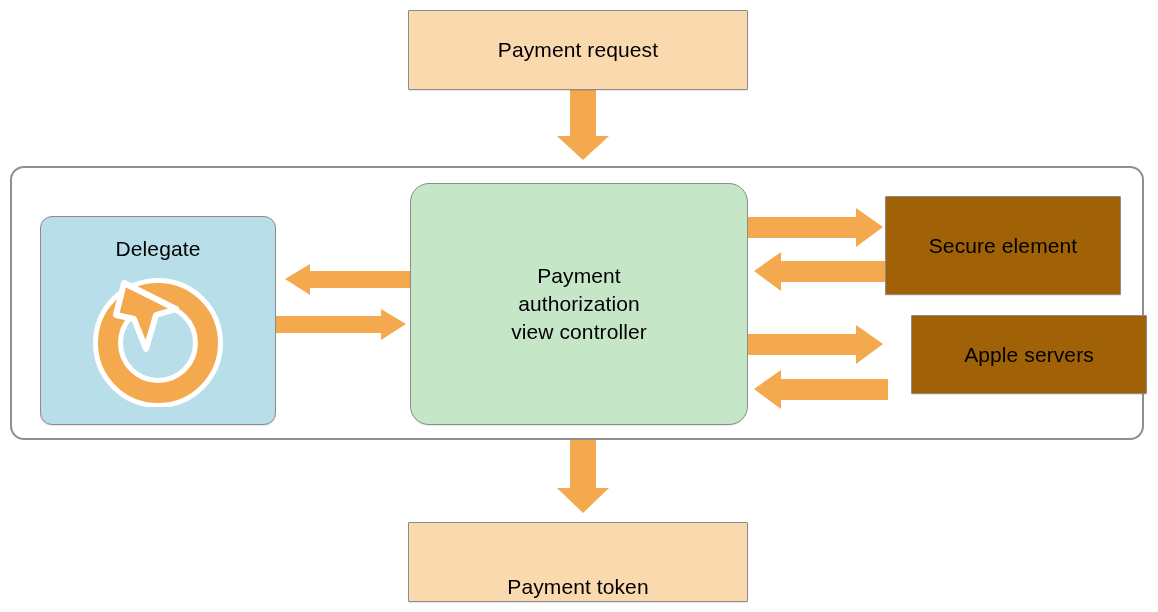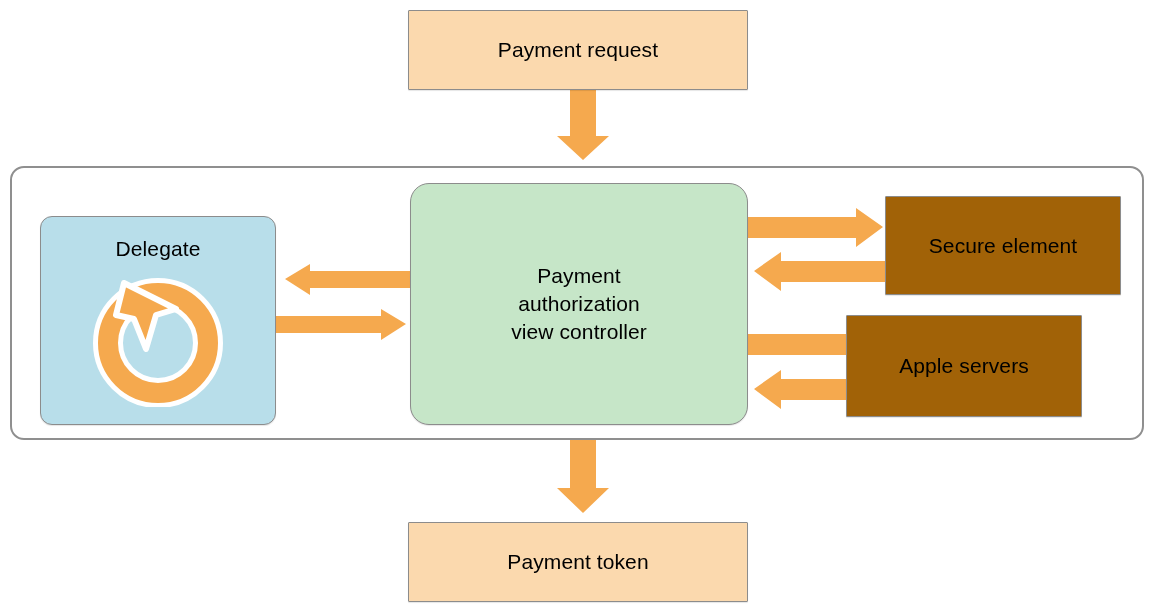--- a/index.html
+++ b/index.html
@@ -44,21 +44,21 @@
   .node-green  { background: #c6e6c8; }
   .node-blue   { background: #b8deea; }
   .node-gray   { background: #a16207; }
 
   #payment-request {
     left: 408px;  top: 10px;
     width: 340px; height: 80px;
   }
   #payment-token {
     left: 408px;  top: 522px;
-    width: 340px; height: 80px;
+    width: 340px; height: 80px; align-items: flex-end;
   }
   #payment-auth-vc {
     left: 410px;  top: 183px;
     width: 338px; height: 242px;
     border-radius: 19px;
   }
   #delegate {
     left: 40px;   top: 200px;
     width: 236px; height: 209px;
     border-radius: 12px;
@@ -69,22 +69,22 @@
     position: absolute;
     left: 0; right: 0;
     top: 18px;
     font-size: 21px;
   }
   #secure-element {
     left: 885px;  top: 196px;
     width: 236px; height: 99px;
   }
   #apple-servers {
-    left: 846px;  top: 315px;
-    width: 236px; height: 102px; justify-content: center;
+    left: 911px;  top: 315px;
+    width: 236px; height: 79px; justify-content: center;
   }
 
   
   #system-container {
     position: absolute;
     left: 10px; top: 166px;
     width: 1134px; height: 274px;
     box-sizing: border-box;
     border: 2px solid #8f8f8f;
     border-radius: 14px;

